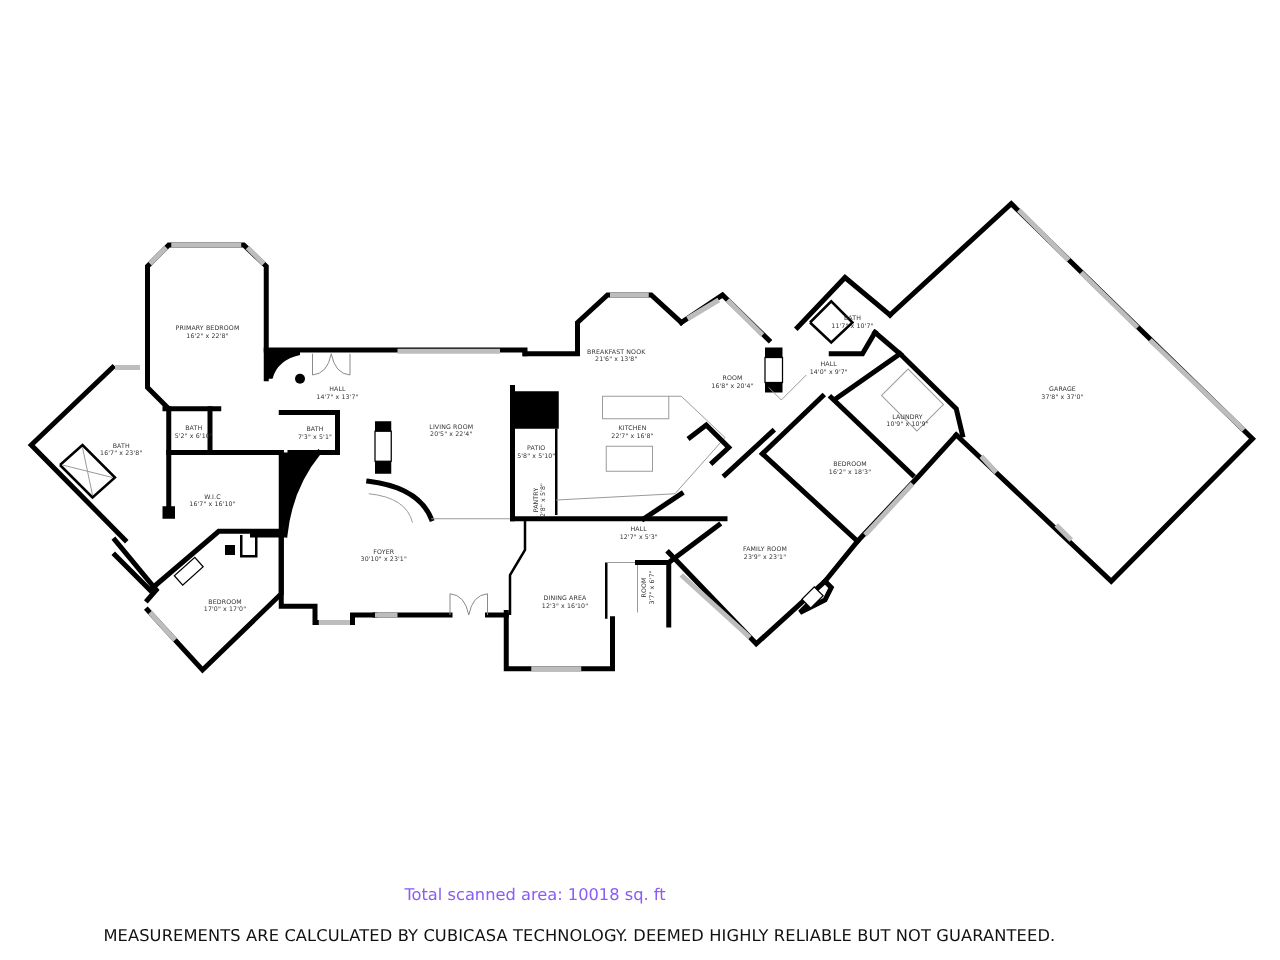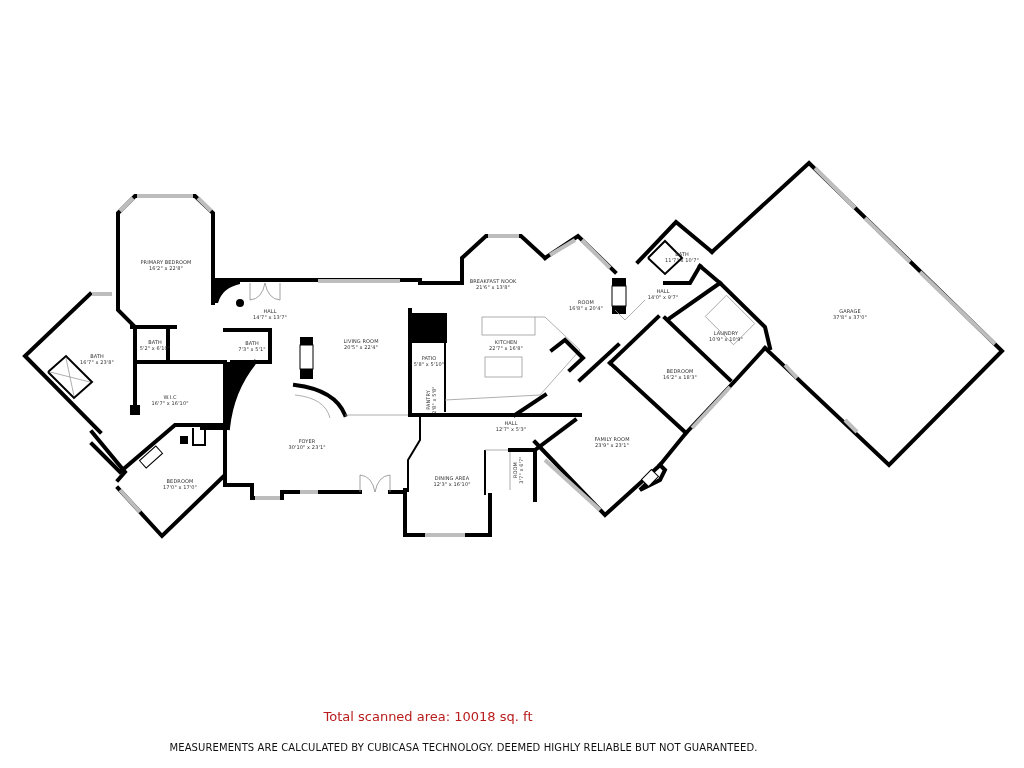--- a/index.html
+++ b/index.html
@@ -6,22 +6,22 @@
     body { width: 1024px; height: 768px; position: relative; overflow: hidden; font-family: "DejaVu Sans", sans-serif; }
     #plan { position: absolute; left: 0; top: 0; width: 1024px; height: 768px; }
     .wall { fill: none; stroke: #000; stroke-width: 4; stroke-linejoin: miter; stroke-linecap: square; }
     .thin { fill: none; stroke: #000; stroke-width: 2; }
     .window { stroke: #bdbdbd; stroke-width: 4; fill: none; }
     .fixture { fill: none; stroke: #9a9a9a; stroke-width: 0.8; }
     .door { fill: none; stroke: #8a8a8a; stroke-width: 0.8; }
     .solid { fill: #000; }
     .hatch { fill: #fff; stroke: #000; stroke-width: 1; }
     .lbl { font-family: "DejaVu Sans", sans-serif; font-size: 5px; fill: #333; text-anchor: middle; letter-spacing: 0.1px; }
-    .total { position: absolute; left: 0; width: 856px; top: 709px; text-align: center; font-family: "DejaVu Sans", sans-serif; font-size: 13px; color: #b91c1c; }
-    .disclaimer { position: absolute; left: 0; width: 927px; top: 742px; text-align: center; font-family: "DejaVu Sans", sans-serif; font-size: 10px; color: #111; letter-spacing: 0.1px; }
+    .total { position: absolute; left: 0; width: 856px; top: 709px; text-align: center; font-family: "DejaVu Sans", sans-serif; font-size: 13px; color: #8b5cf6; }
+    .disclaimer { position: absolute; left: 0; width: 927px; top: 742px; text-align: center; font-family: "DejaVu Sans", sans-serif; font-size: 13px; color: #111; letter-spacing: 0.1px; }
   </style>
 </head>
 <body>
 
 <svg id="plan" viewBox="0 0 1024 768" xmlns="http://www.w3.org/2000/svg">
 
   <g>
 
     <polyline class="wall" points="118,298 118,213 135,196 195,196 213,213 213,303"></polyline>
     <line class="window" x1="137" y1="196" x2="193" y2="196"></line>

